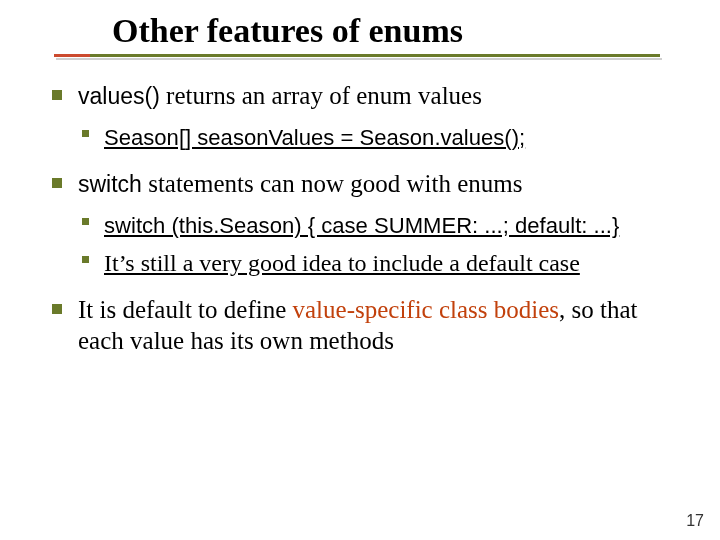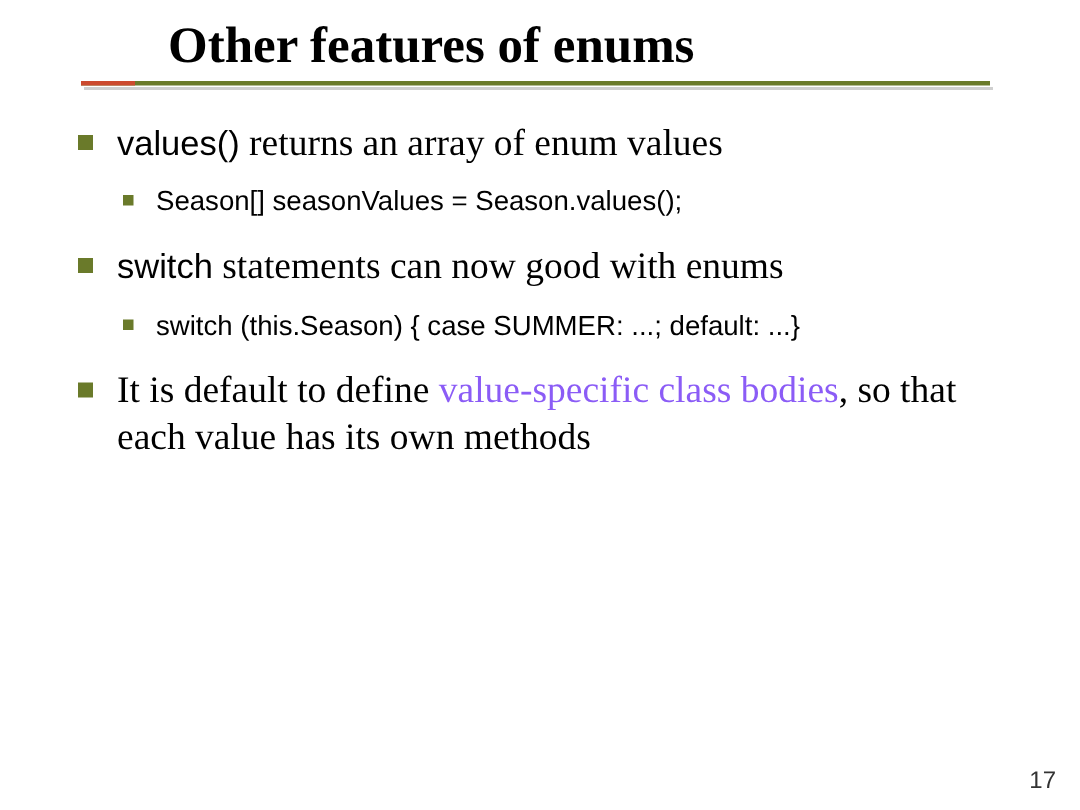--- a/index.html
+++ b/index.html
@@ -77,35 +77,36 @@
     height: 10px;
     background: #6a7a2a;
   }
   .lvl2 {
     margin-top: 10px;
   }
   .lvl2 > li {
     position: relative;
     padding-left: 26px;
     margin-bottom: 6px;
-    font-size: 20px;
+    font-size: 24px;
     line-height: 1.35;
+    text-decoration: underline;
   }
   .lvl2 > li::before {
     content: "";
     position: absolute;
     left: 4px;
     top: 9px;
     width: 7px;
     height: 7px;
     background: #6a7a2a;
   }
   .code { font-family: Verdana, Geneva, sans-serif; font-size: 0.92em; }
   .em { font-style: italic; }
-  .red { color: #8b5cf6; margin-top: 40px; }
+  .red { color: #c2410c; margin-top: 40px; }
   .pagenum {
     position: absolute;
     right: 16px;
     bottom: 10px;
     font-family: Arial, sans-serif;
     font-size: 16px;
     color: #333;
   }
 </style>
 </head>
@@ -133,20 +134,23 @@
           </li>
         </ul>
       </li>
 
       <li>
         <span class="code">switch</span><span> statements can now good with enums</span>
         <ul class="lvl2">
           <li>
             <span class="code">switch (this.Season) { case SUMMER: ...; default: ...}</span>
           </li>
+          <li>
+            <span>It’s still a very good idea to include a default case</span>
+          </li>
         </ul>
       </li>
 
       <li>
         <span>It is default to define </span><span class="red">value-specific class bodies</span><span>, so that each value has its own methods</span>
       </li>
 
     </ul>
   </div>
 

